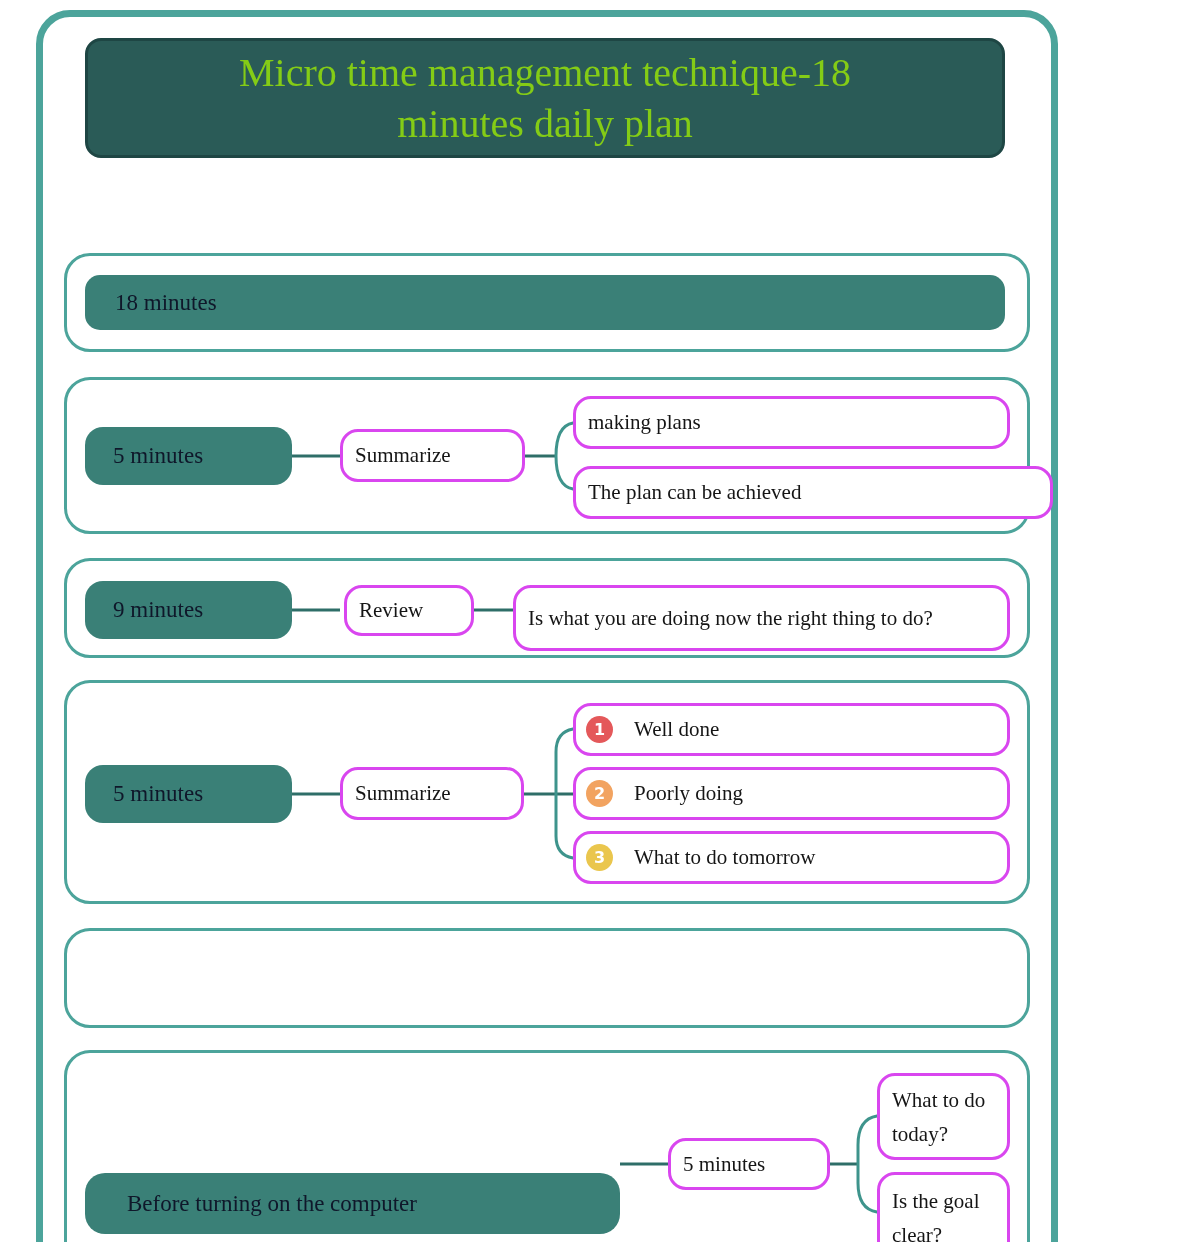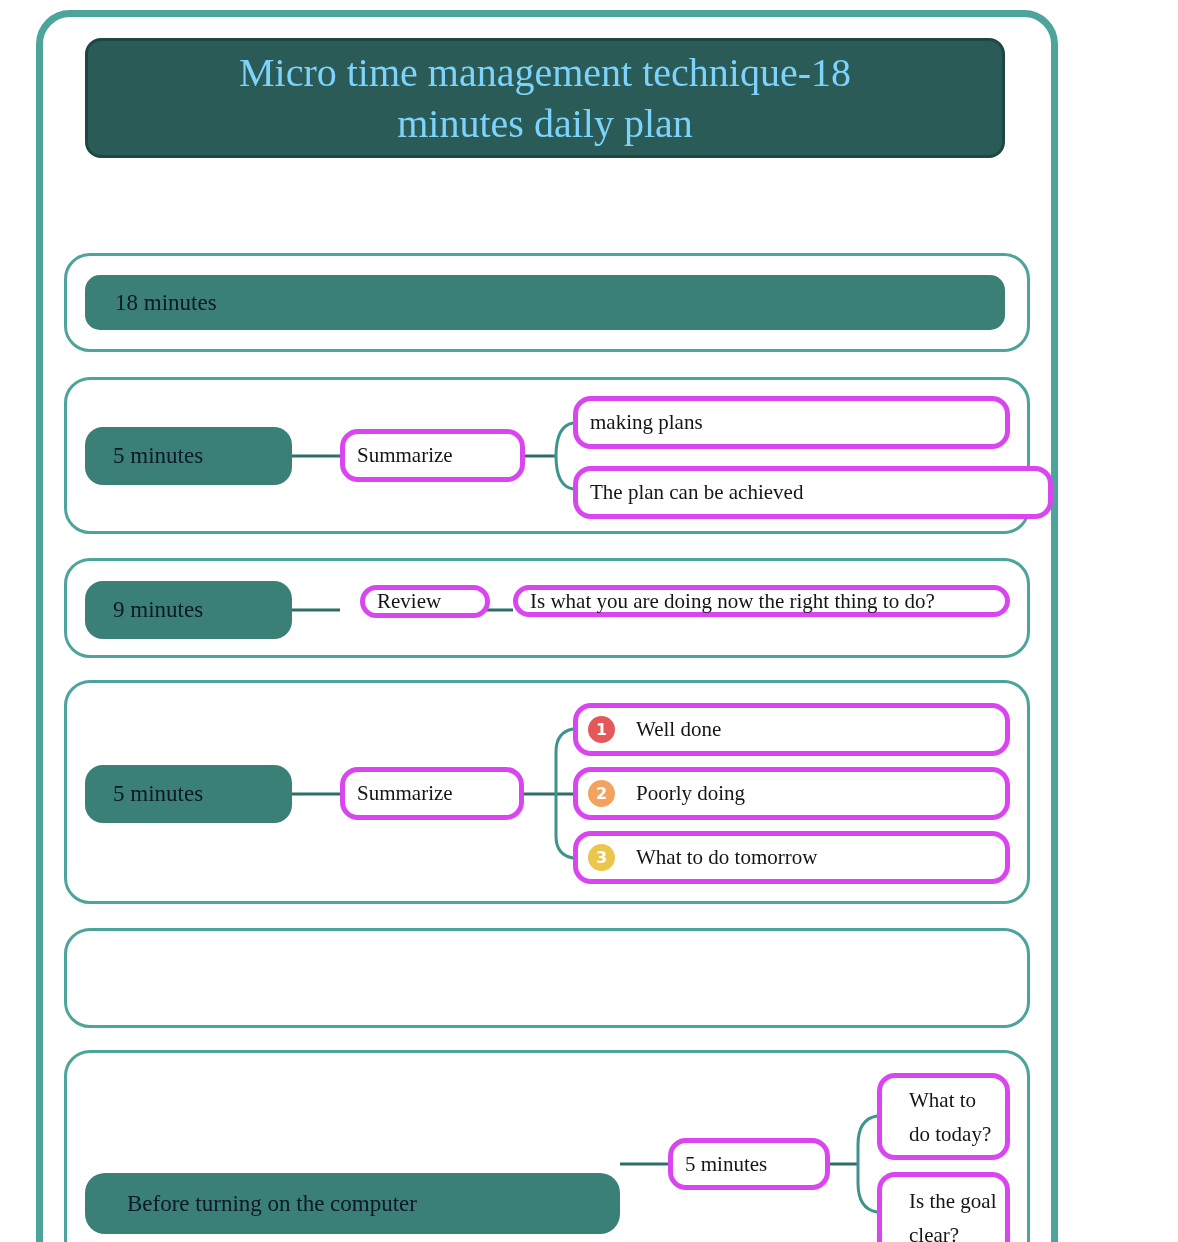--- a/index.html
+++ b/index.html
@@ -21,21 +21,21 @@
     box-sizing: border-box;
   }
   .title-box {
     position: absolute;
     left: 85px; top: 38px;
     width: 920px; height: 120px;
     box-sizing: border-box;
     background: #2A5B57;
     border: 3px solid #1E4644;
     border-radius: 16px;
-    color: #7dd3fc;
+    color: #84cc16;
     font-size: 40px;
     line-height: 51px;
     display: flex;
     flex-direction: column;
     align-items: center;
     justify-content: center;
     text-align: center;
   }
   .section {
     position: absolute;
@@ -66,43 +66,43 @@
   .bar-s6 { left: 85px; top: 1173px; width: 535px; height: 61px; border-radius: 20px; padding-left: 42px; }
 
   .pill { border-radius: 18px; font-size: 23px; padding-left: 28px; }
   .pill-s2 { left: 85px; top: 427px; width: 207px; height: 58px; }
   .pill-s3 { left: 85px; top: 581px; width: 207px; height: 58px; }
   .pill-s4 { left: 85px; top: 765px; width: 207px; height: 58px; }
 
   .node {
     position: absolute;
     background: #ffffff;
-    border: 5px solid #d946ef;
+    border: 3px solid #d946ef;
     border-radius: 18px;
     box-sizing: border-box;
     display: flex;
     align-items: center;
     font-size: 21px;
     color: #151515;
     padding-left: 12px;
     white-space: nowrap;
   }
   .action-s2  { left: 340px; top: 429px; width: 185px; height: 53px; }
   .child-s2-0 { left: 573px; top: 396px; width: 437px; height: 53px; }
   .child-s2-1 { left: 573px; top: 466px; width: 480px; height: 53px; }
-  .action-s3  { left: 360px; top: 585px; width: 130px; height: 33px; }
-  .child-s3-0 { left: 513px; top: 585px; width: 497px; height: 32px; }
+  .action-s3  { left: 344px; top: 585px; width: 130px; height: 51px; }
+  .child-s3-0 { left: 513px; top: 585px; width: 497px; height: 66px; }
   .action-s4  { left: 340px; top: 767px; width: 184px; height: 53px; }
   .child-s4-0 { left: 573px; top: 703px; width: 437px; height: 53px; padding-left: 10px; }
   .child-s4-1 { left: 573px; top: 767px; width: 437px; height: 53px; padding-left: 10px; }
   .child-s4-2 { left: 573px; top: 831px; width: 437px; height: 53px; padding-left: 10px; }
   .time-s6    { left: 668px; top: 1138px; width: 162px; height: 52px; }
   .child-s6-0 { left: 877px; top: 1073px; width: 133px; height: 87px; }
   .child-s6-1 { left: 877px; top: 1172px; width: 133px; height: 92px; }
-  .node.wrap  { white-space: normal; line-height: 34px; padding: 6px 8px 6px 27px; font-size: 21px; }
+  .node.wrap  { white-space: normal; line-height: 34px; padding: 6px 8px 6px 12px; font-size: 21px; }
 
   .badge {
     width: 27px; height: 27px;
     border-radius: 50%;
     color: #ffffff;
     font-family: "DejaVu Sans", "Liberation Sans", sans-serif;
     font-weight: bold;
     font-size: 16px;
     display: flex;
     align-items: center;

